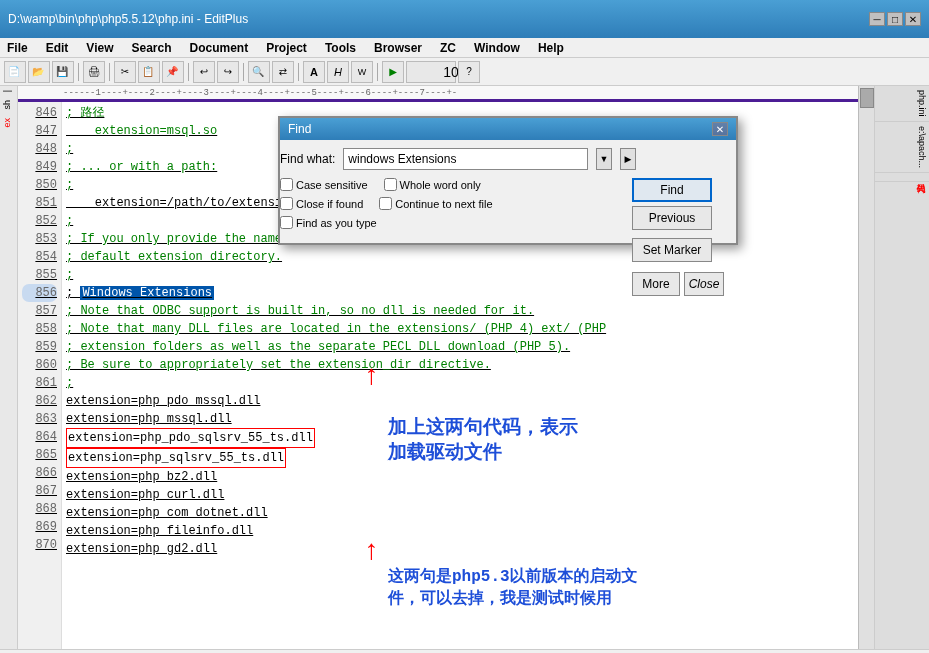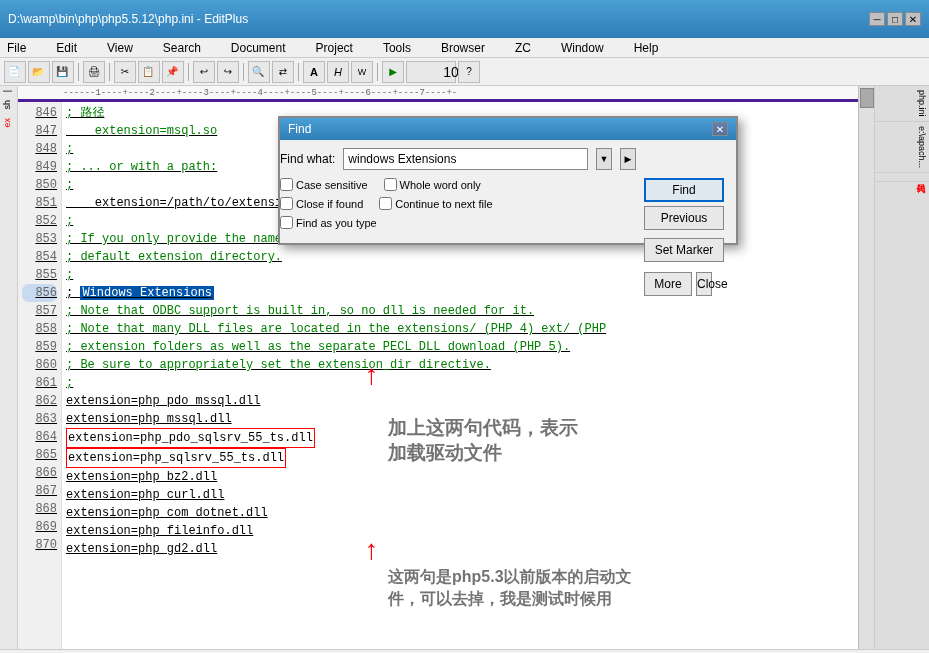--- a/index.html
+++ b/index.html
@@ -32,23 +32,24 @@
     }
 
     
     .menu-bar {
       background: #f0f0f0;
       border-bottom: 1px solid #ccc;
       padding: 2px 4px;
       font-size: 12px;
       font-family: Arial, sans-serif;
       display: flex;
-      gap: 24px;
+      gap: 12px;
       height: 20px;
       align-items: center;
+      font-weight: bold;
     }
     .menu-item { cursor: pointer; padding: 0 3px; }
 
     
     .toolbar {
       background: #f0f0f0;
       border-bottom: 1px solid #ccc;
       padding: 2px 4px;
       display: flex;
       align-items: center;
@@ -253,24 +254,24 @@
     .dialog-buttons {
       position: absolute;
       right: 12px;
       top: 38px;
       display: flex;
       flex-direction: column;
       gap: 4px;
     }
     .annotation-cn {
       position: absolute;
-      color: #737373;
+      color: #1d4ed8;
       font-size: 20px;
       font-weight: bold;
-      font-family: Liberation Sans, sans-serif;
+      font-family: Liberation Mono, monospace;
       pointer-events: none;
     }
 
     
     .right-panel {
       width: 55px;
       background: #ddd;
       border-left: 1px solid #ccc;
       font-size: 9px;
       font-family: Arial, sans-serif;
@@ -451,21 +452,21 @@
             <span>Find as you type</span>
           </div>
         </div>
 
         <div class="dialog-buttons">
           <button class="find-btn">Find</button>
           <button class="dialog-btn">Previous</button>
           <button class="dialog-btn">Set Marker</button>
           <div style="display:flex; gap:4px; margin-top:2px;">
             <button class="dialog-btn" style="width:48px;">More</button>
-            <button class="dialog-btn" style="width:16px;">Close</button>
+            <button class="dialog-btn" style="width:40px;font-style:italic;">Close</button>
           </div>
         </div>
       </div>
     </div>
 
     <div class="annotation-cn" style="position:absolute; top:330px; left:370px; font-size:19px; line-height:1.3;">
       加上这两句代码，表示<br>加载驱动文件
     </div>
     <div style="position:absolute; top:275px; left:345px; color:red; font-size:28px; pointer-events:none;">↑</div>
 

